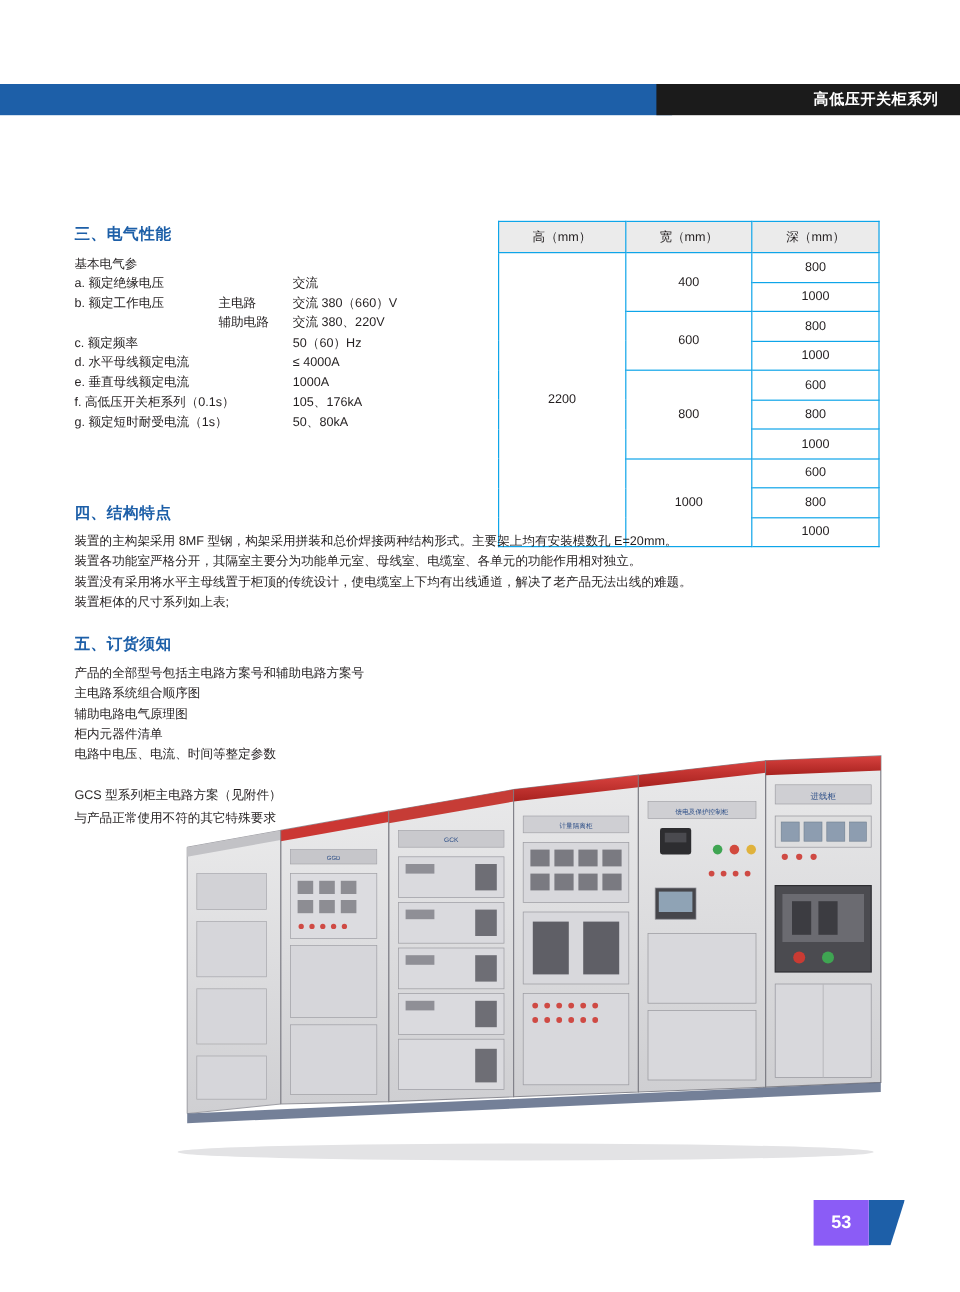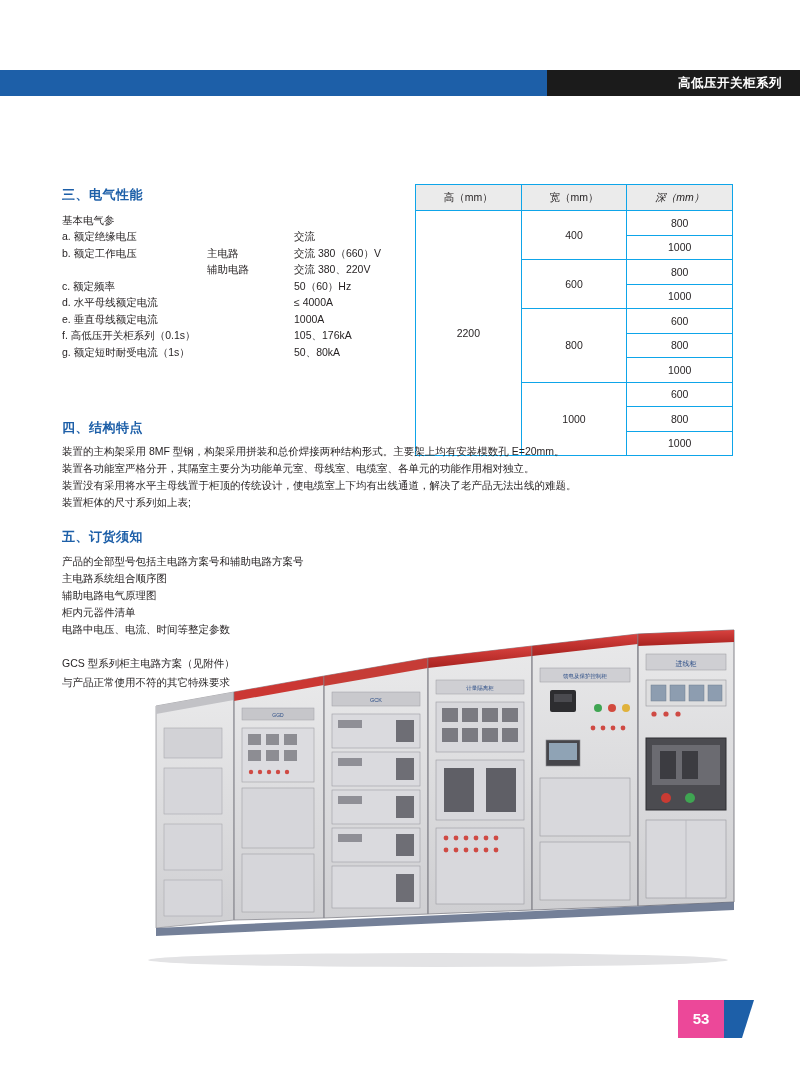--- a/index.html
+++ b/index.html
@@ -75,21 +75,20 @@
     left: 62px; top: 214px;
     width: 340px;
   }
   #spec-list .row {
     display: flex;
     height: 16.5px;
     line-height: 16.5px;
     font-size: 10.5px;
     color: #231f20;
     white-space: nowrap;
-    gap: 25px;
   }
   #spec-list .c-label { width: 120px; }
   #spec-list .c-sub   { width: 62px; }
   #spec-list .c-val   { flex: 1; }
 
   
   #dim-table {
     position: absolute;
     left: 415px; top: 184px;
     width: 318px;
@@ -104,28 +103,28 @@
     font-weight: normal;
     padding: 0;
   }
   #dim-table thead th {
     background: #ebebeb;
     font-weight: normal;
     height: 26px;
   }
   #dim-table .col-h { width: 106px; }
   #dim-table .col-w { width: 106px; }
-  #dim-table .col-d { width: 106px; font-style: italic; }
+  #dim-table .col-d { width: 106px; }
 
   
   #page-badge {
     position: absolute;
     left: 678px; top: 1000px;
     width: 46px; height: 38px;
-    background: #ec4899;
+    background: #8b5cf6;
   }
   #page-badge .num {
     display: block;
     width: 46px; height: 38px;
     line-height: 38px;
     text-align: center;
     color: #ffffff;
     font-size: 15px;
     font-weight: bold;
   }

